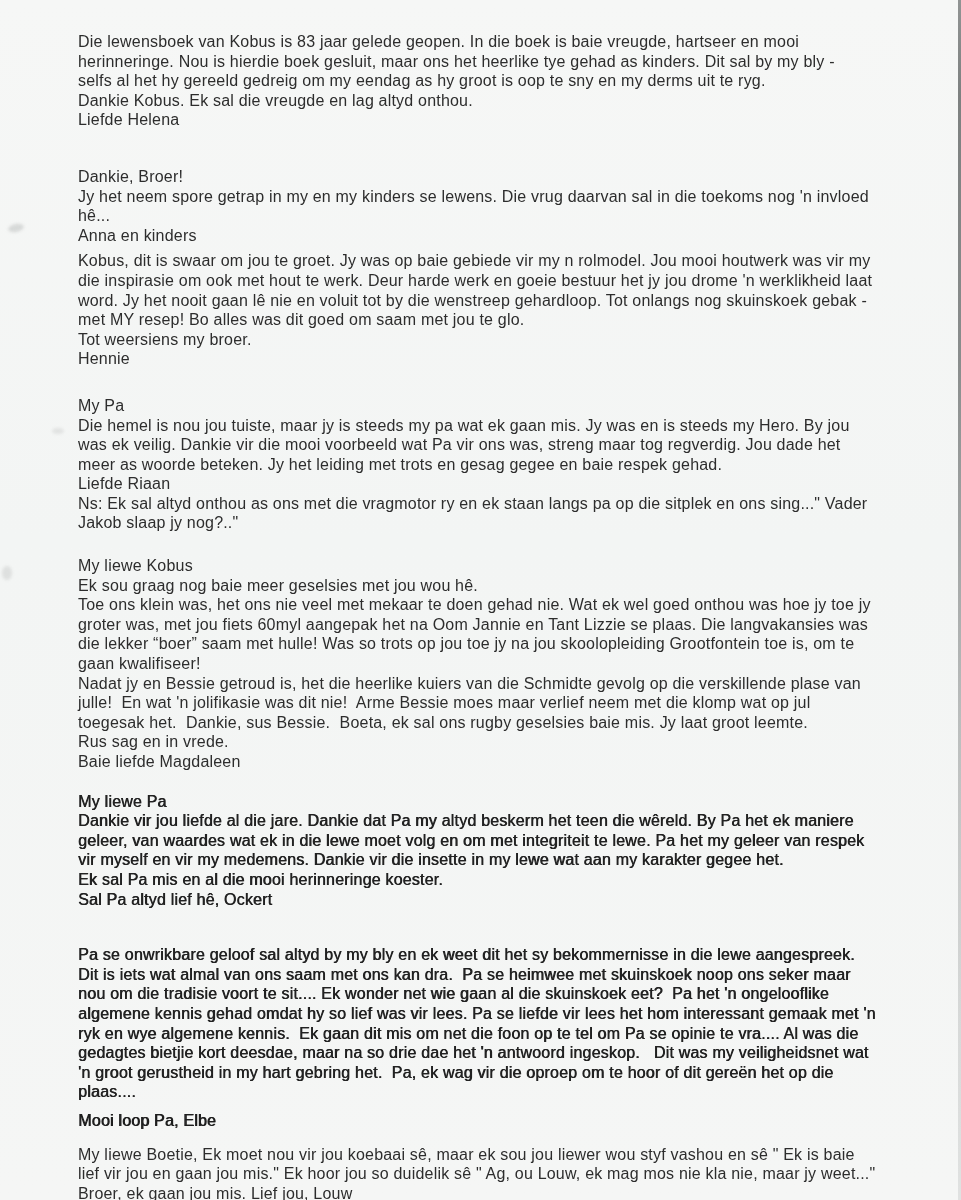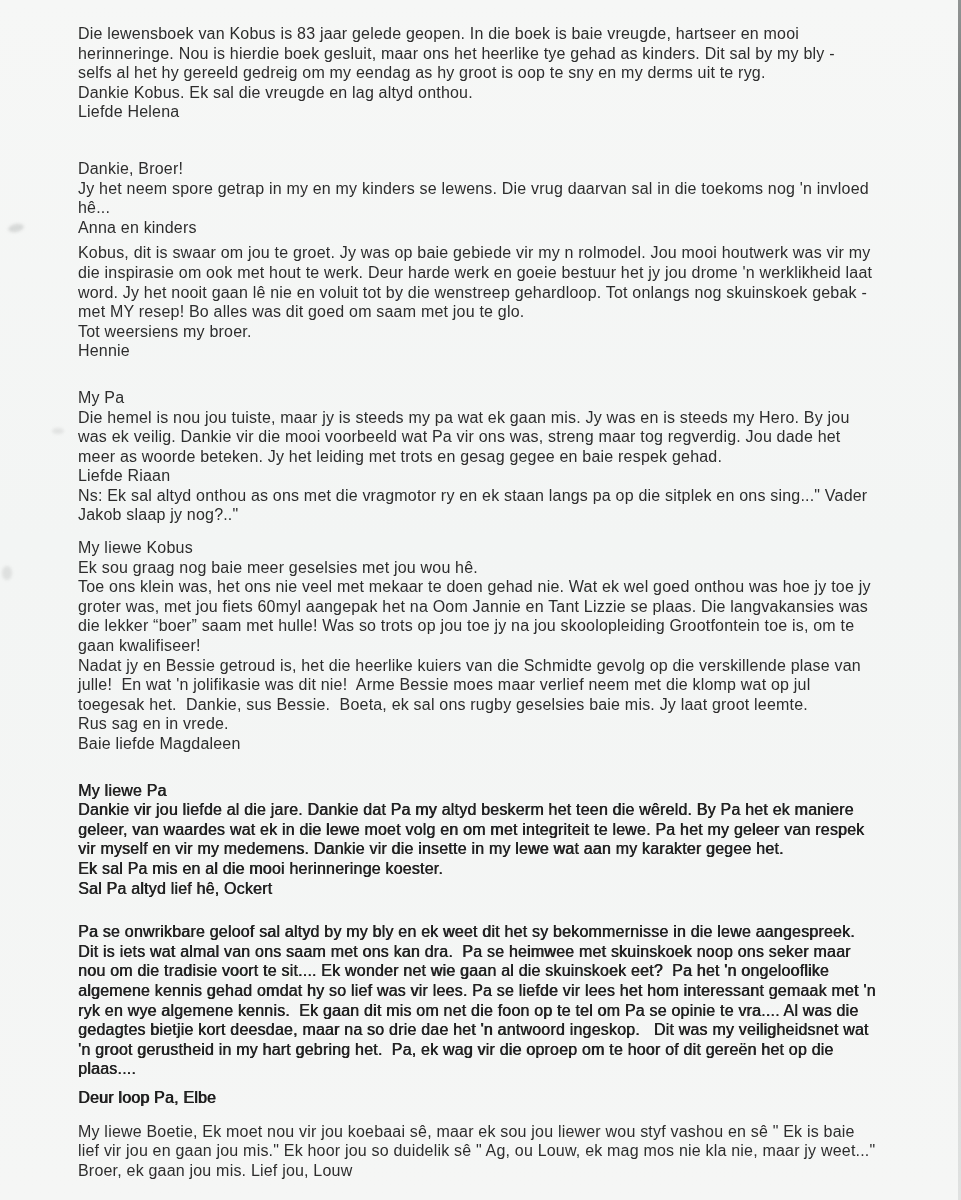--- a/index.html
+++ b/index.html
@@ -48,21 +48,21 @@
     filter: blur(1.5px);
   }
   .smudge-1 { left: 8px;  top: 224px; width: 16px; height: 8px;  background: rgba(110,112,112,0.22); transform: rotate(-12deg); }
   .smudge-2 { left: 52px; top: 428px; width: 12px; height: 6px;  background: rgba(120,122,122,0.15); }
   .smudge-3 { left: 2px;  top: 566px; width: 10px; height: 14px; background: rgba(100,102,102,0.14); }
 </style>
 </head>
 <body>
 
 <div class="page">
-  <p class="para" style="margin-top:8px">Die lewensboek van Kobus is 83 jaar gelede geopen. In die boek is baie vreugde, hartseer en mooi
+  <p class="para" style="margin-top:16px">Die lewensboek van Kobus is 83 jaar gelede geopen. In die boek is baie vreugde, hartseer en mooi
 herinneringe. Nou is hierdie boek gesluit, maar ons het heerlike tye gehad as kinders. Dit sal by my bly -
 selfs al het hy gereeld gedreig om my eendag as hy groot is oop te sny en my derms uit te ryg.
 Dankie Kobus. Ek sal die vreugde en lag altyd onthou.
 Liefde Helena</p>
   <p class="para" style="margin-top:37px">Dankie, Broer!
 Jy het neem spore getrap in my en my kinders se lewens. Die vrug daarvan sal in die toekoms nog 'n invloed
 hê...
 Anna en kinders</p>
   <p class="para" style="margin-top:6px">Kobus, dit is swaar om jou te groet. Jy was op baie gebiede vir my n rolmodel. Jou mooi houtwerk was vir my
 die inspirasie om ook met hout te werk. Deur harde werk en goeie bestuur het jy jou drome 'n werklikheid laat
@@ -70,46 +70,46 @@
 met MY resep! Bo alles was dit goed om saam met jou te glo.
 Tot weersiens my broer.
 Hennie</p>
   <p class="para" style="margin-top:27px">My Pa
 Die hemel is nou jou tuiste, maar jy is steeds my pa wat ek gaan mis. Jy was en is steeds my Hero. By jou
 was ek veilig. Dankie vir die mooi voorbeeld wat Pa vir ons was, streng maar tog regverdig. Jou dade het
 meer as woorde beteken. Jy het leiding met trots en gesag gegee en baie respek gehad.
 Liefde Riaan
 Ns: Ek sal altyd onthou as ons met die vragmotor ry en ek staan langs pa op die sitplek en ons sing..." Vader
 Jakob slaap jy nog?.."</p>
-  <p class="para" style="margin-top:13px">My liewe Kobus
+  <p class="para" style="margin-top:23px">My liewe Kobus
 Ek sou graag nog baie meer geselsies met jou wou hê.
 Toe ons klein was, het ons nie veel met mekaar te doen gehad nie. Wat ek wel goed onthou was hoe jy toe jy
 groter was, met jou fiets 60myl aangepak het na Oom Jannie en Tant Lizzie se plaas. Die langvakansies was
 die lekker “boer” saam met hulle! Was so trots op jou toe jy na jou skoolopleiding Grootfontein toe is, om te
 gaan kwalifiseer!
 Nadat jy en Bessie getroud is, het die heerlike kuiers van die Schmidte gevolg op die verskillende plase van
 julle!  En wat 'n jolifikasie was dit nie!  Arme Bessie moes maar verlief neem met die klomp wat op jul
 toegesak het.  Dankie, sus Bessie.  Boeta, ek sal ons rugby geselsies baie mis. Jy laat groot leemte.
 Rus sag en in vrede.
 Baie liefde Magdaleen</p>
-  <p class="para semibold" style="margin-top:27px">My liewe Pa
+  <p class="para semibold" style="margin-top:20px">My liewe Pa
 Dankie vir jou liefde al die jare. Dankie dat Pa my altyd beskerm het teen die wêreld. By Pa het ek maniere
 geleer, van waardes wat ek in die lewe moet volg en om met integriteit te lewe. Pa het my geleer van respek
 vir myself en vir my medemens. Dankie vir die insette in my lewe wat aan my karakter gegee het.
 Ek sal Pa mis en al die mooi herinneringe koester.
 Sal Pa altyd lief hê, Ockert</p>
-  <p class="para semibold" style="margin-top:24px">Pa se onwrikbare geloof sal altyd by my bly en ek weet dit het sy bekommernisse in die lewe aangespreek.
+  <p class="para semibold" style="margin-top:36px">Pa se onwrikbare geloof sal altyd by my bly en ek weet dit het sy bekommernisse in die lewe aangespreek.
 Dit is iets wat almal van ons saam met ons kan dra.  Pa se heimwee met skuinskoek noop ons seker maar
 nou om die tradisie voort te sit.... Ek wonder net wie gaan al die skuinskoek eet?  Pa het 'n ongelooflike
 algemene kennis gehad omdat hy so lief was vir lees. Pa se liefde vir lees het hom interessant gemaak met 'n
 ryk en wye algemene kennis.  Ek gaan dit mis om net die foon op te tel om Pa se opinie te vra.... Al was die
 gedagtes bietjie kort deesdae, maar na so drie dae het 'n antwoord ingeskop.   Dit was my veiligheidsnet wat
 'n groot gerustheid in my hart gebring het.  Pa, ek wag vir die oproep om te hoor of dit gereën het op die
 plaas....</p>
-  <p class="para heavy" style="margin-top:9px">Deur loop Pa, Elbe</p>
+  <p class="para heavy" style="margin-top:9px">Mooi loop Pa, Elbe</p>
   <p class="para" style="margin-top:14px">My liewe Boetie, Ek moet nou vir jou koebaai sê, maar ek sou jou liewer wou styf vashou en sê " Ek is baie
 lief vir jou en gaan jou mis." Ek hoor jou so duidelik sê " Ag, ou Louw, ek mag mos nie kla nie, maar jy weet..."
 Broer, ek gaan jou mis. Lief jou, Louw</p>
 </div>
 
 <div class="scan-edge"></div>
 <div class="smudge smudge-1"></div>
 <div class="smudge smudge-2"></div>
 <div class="smudge smudge-3"></div>
 

